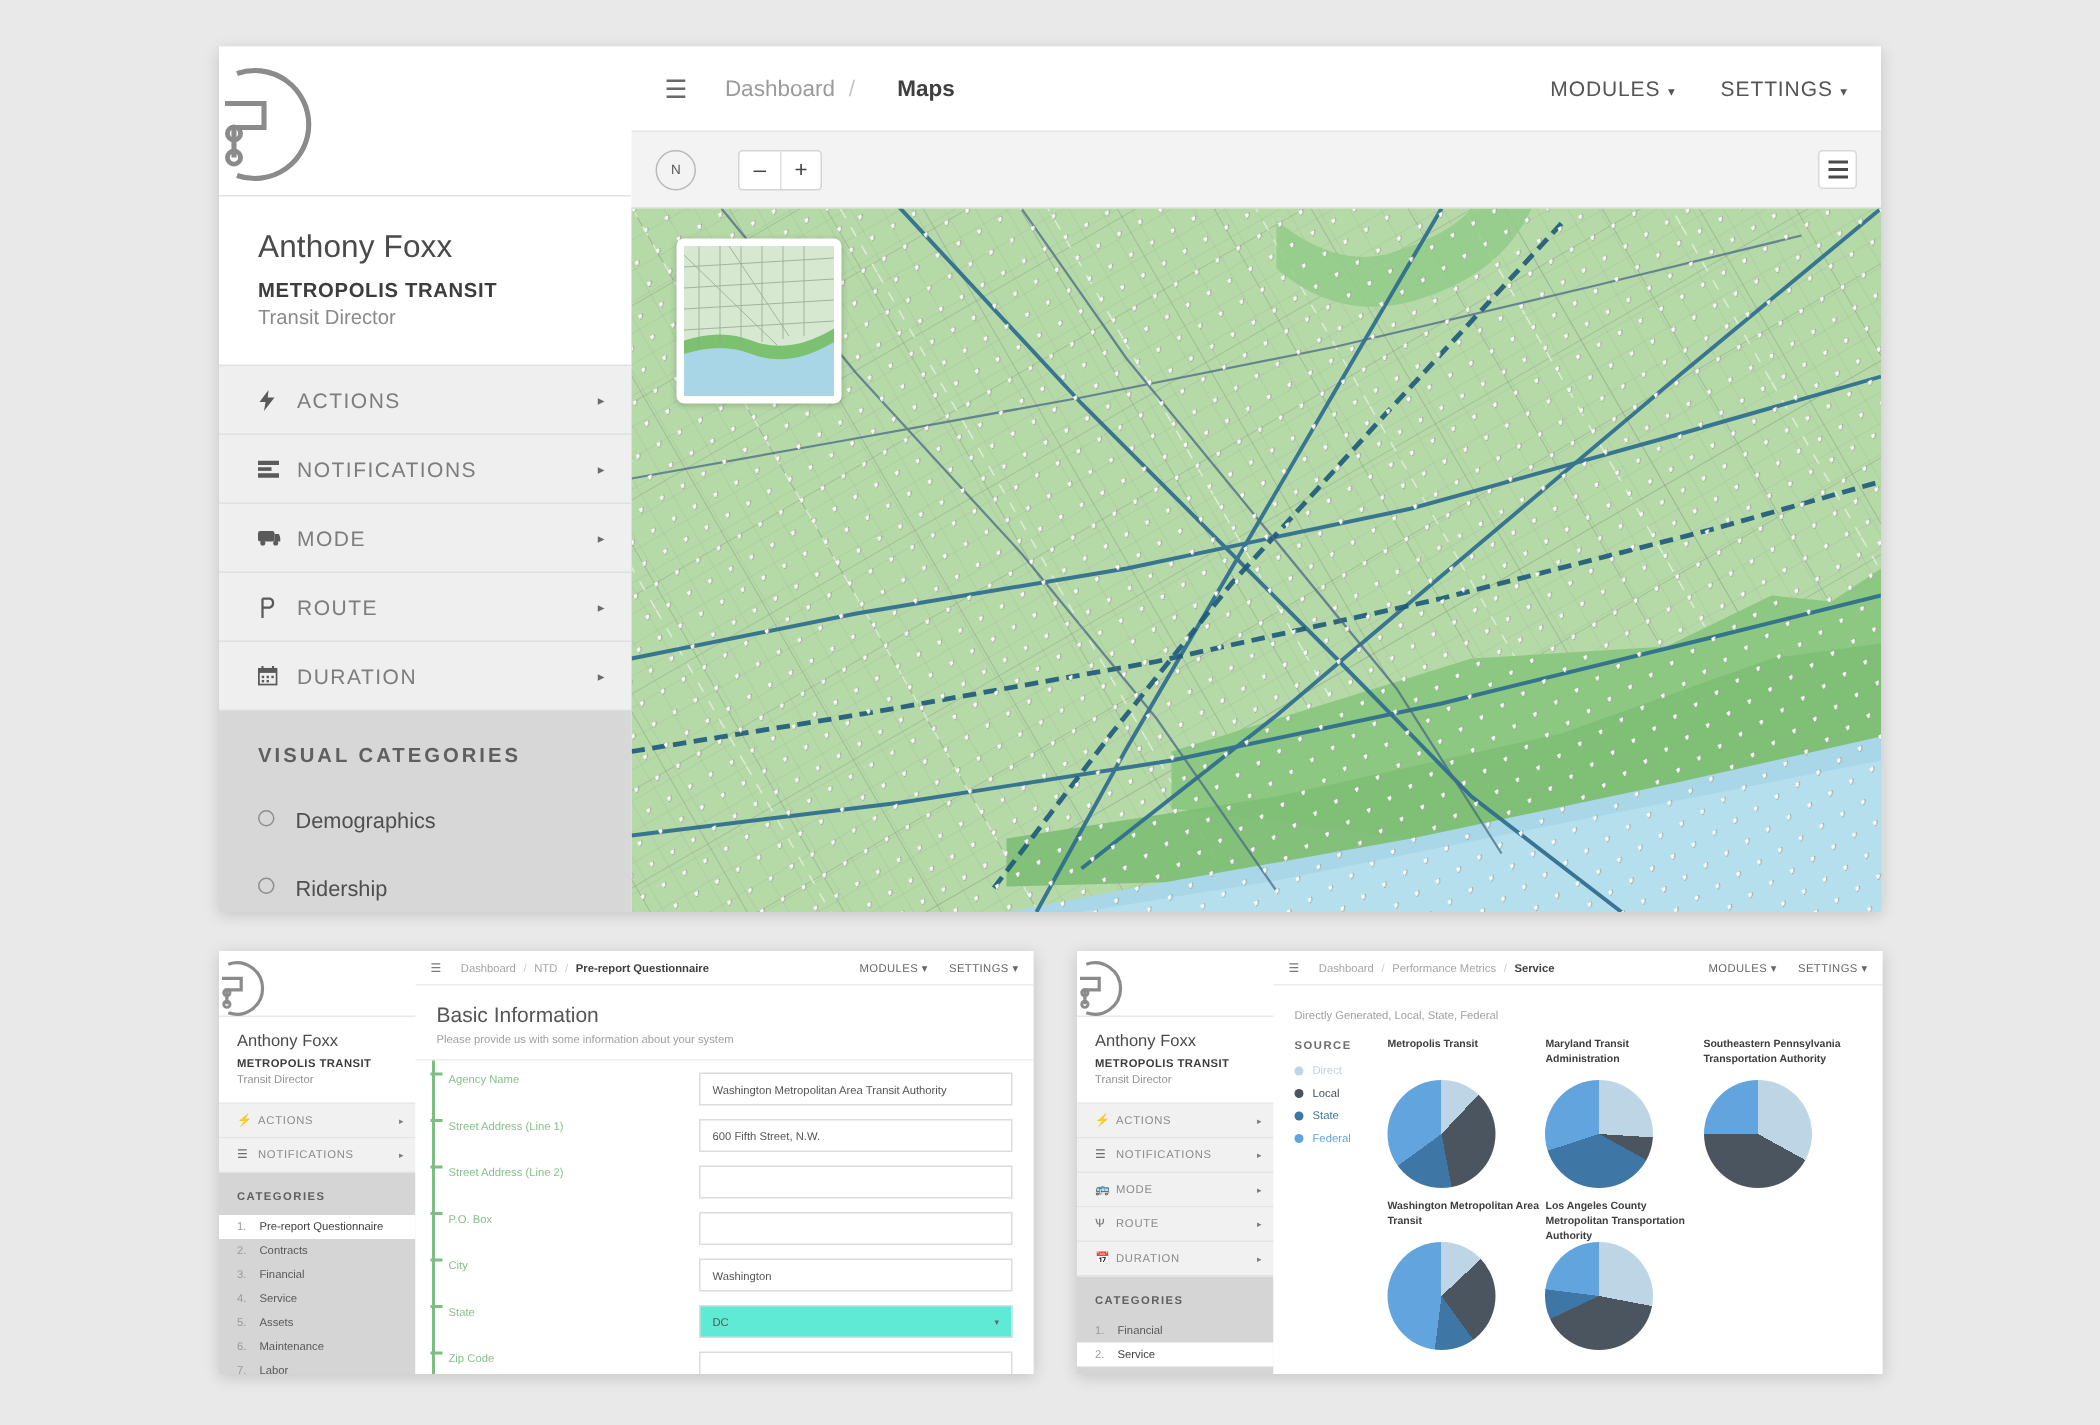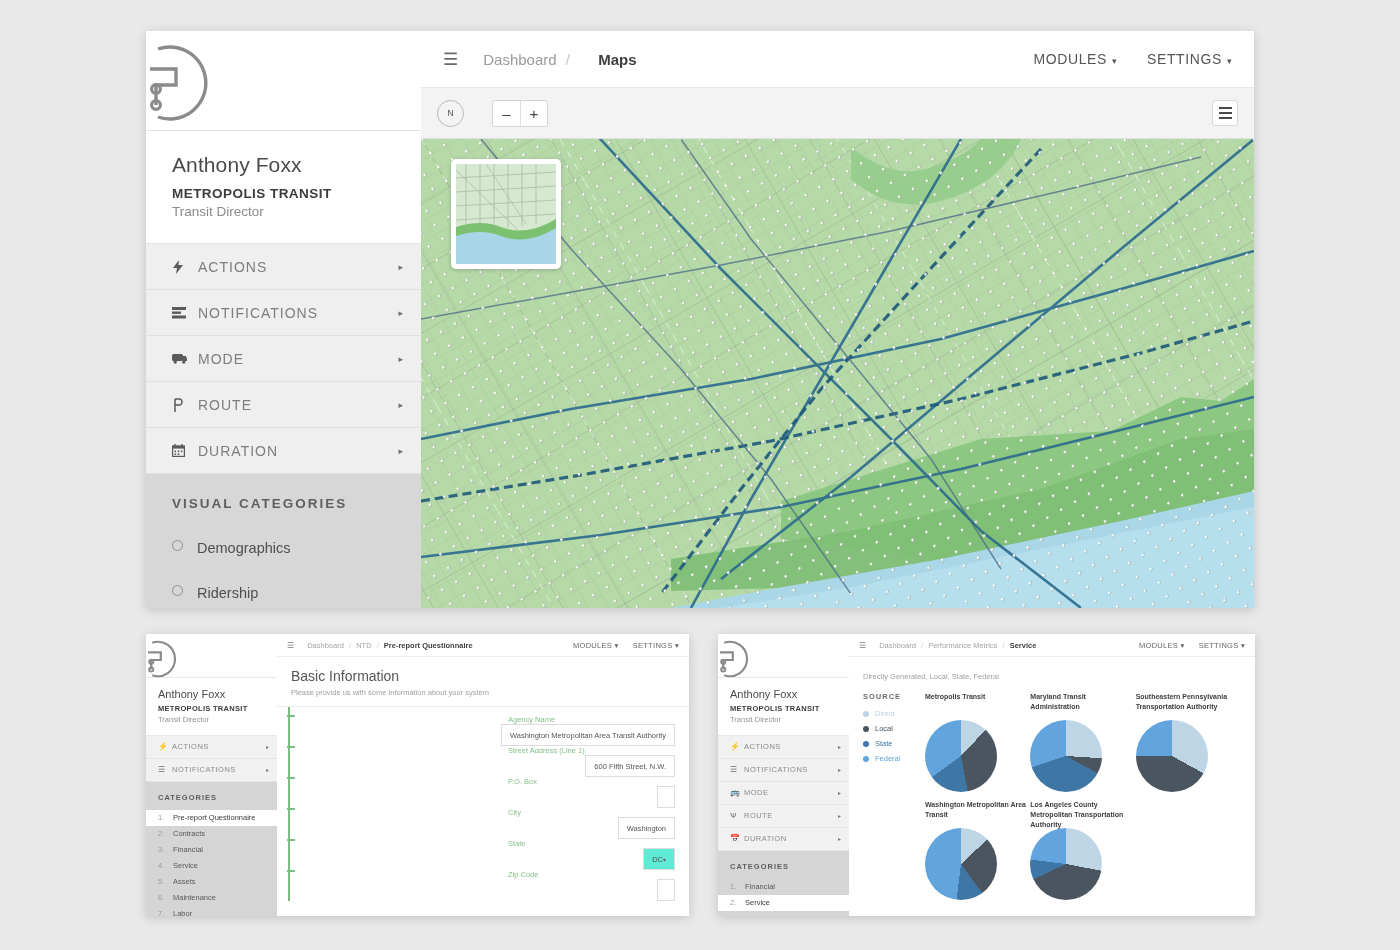--- a/index.html
+++ b/index.html
@@ -99,21 +99,21 @@
   .m-crumb b { color:#3f3f3f; }
   .m-crumb .sep { color:#cdcdcd; margin:0 3px; }
   .m-topright { margin-left:auto; display:flex; gap:14px; }
   .m-menu { font-size:7.5px; color:#666; letter-spacing:.3px; cursor:pointer; }
 
   .form-head { padding:11px 14px 9px; border-bottom:1px solid #ececec; }
   .form-title { font-size:14px; color:#555; }
   .form-sub { font-size:7.5px; color:#a0a0a0; margin-top:4px; }
   .form-body { position:relative; padding:8px 14px 0; }
   .green-rail { position:absolute; left:11px; top:0; bottom:0; width:2px; background:#7ebd82; }
-  .frow { display:flex; align-items:flex-end; height:31px; position:relative;flex-direction:column; }
+  .frow { display:flex; align-items:flex-start; height:31px; position:relative; }
   .ftick { position:absolute; left:-4px; width:8px; height:2px; background:#7ebd82; }
   .flabel { width:175px; font-size:7.5px; color:#86c08a; padding-left:8px; }
   .finput { flex:1; height:22px; border:1px solid #dcdcdc; background:#fff; display:flex; align-items:center;
             padding:0 8px; font-size:7.5px; color:#555; }
   .fselect { background:#5eead4; justify-content:space-between; }
   .fselect .car { font-size:6px; color:#666; }
 
   .chart-head { padding:11px 14px 7px; }
   .chart-title { font-size:14px; color:#555; }
   .chart-sub { font-size:7.5px; color:#a0a0a0; margin-top:4px; }
@@ -449,20 +449,28 @@
   <div class="frow">
     <span class="ftick"></span>
     <span class="flabel">Street Address (Line 1)</span>
     <span class="finput">
       <span>600 Fifth Street, N.W.</span>
 
     </span>
   </div>
   <div class="frow">
     <span class="ftick"></span>
+    <span class="flabel">Street Address (Line 2)</span>
+    <span class="finput">
+      <span></span>
+
+    </span>
+  </div>
+  <div class="frow">
+    <span class="ftick"></span>
     <span class="flabel">P.O. Box</span>
     <span class="finput">
       <span></span>
 
     </span>
   </div>
   <div class="frow">
     <span class="ftick"></span>
     <span class="flabel">City</span>
     <span class="finput">

